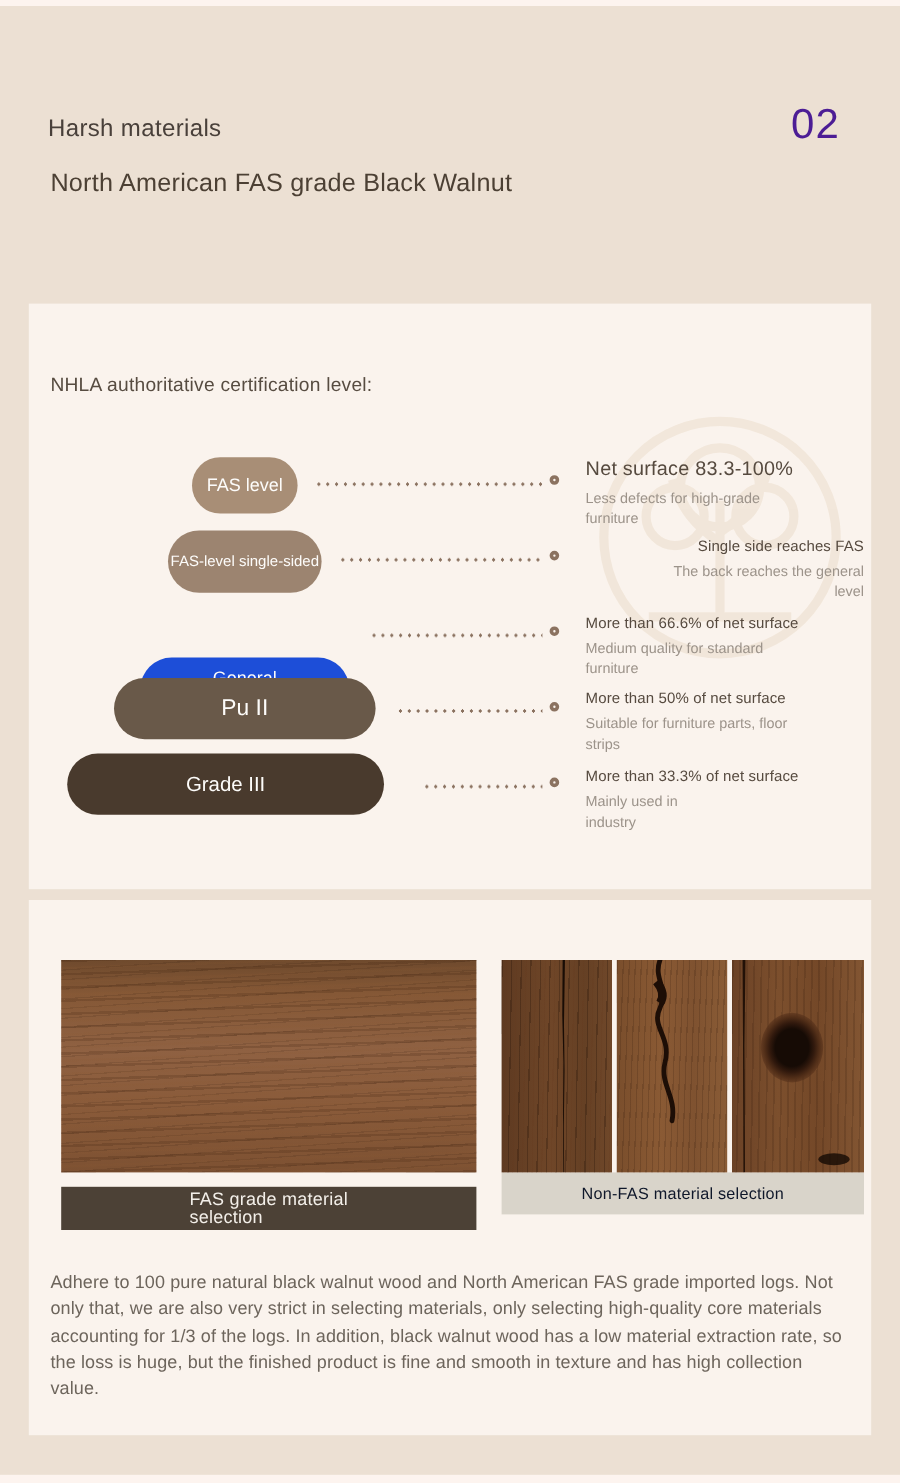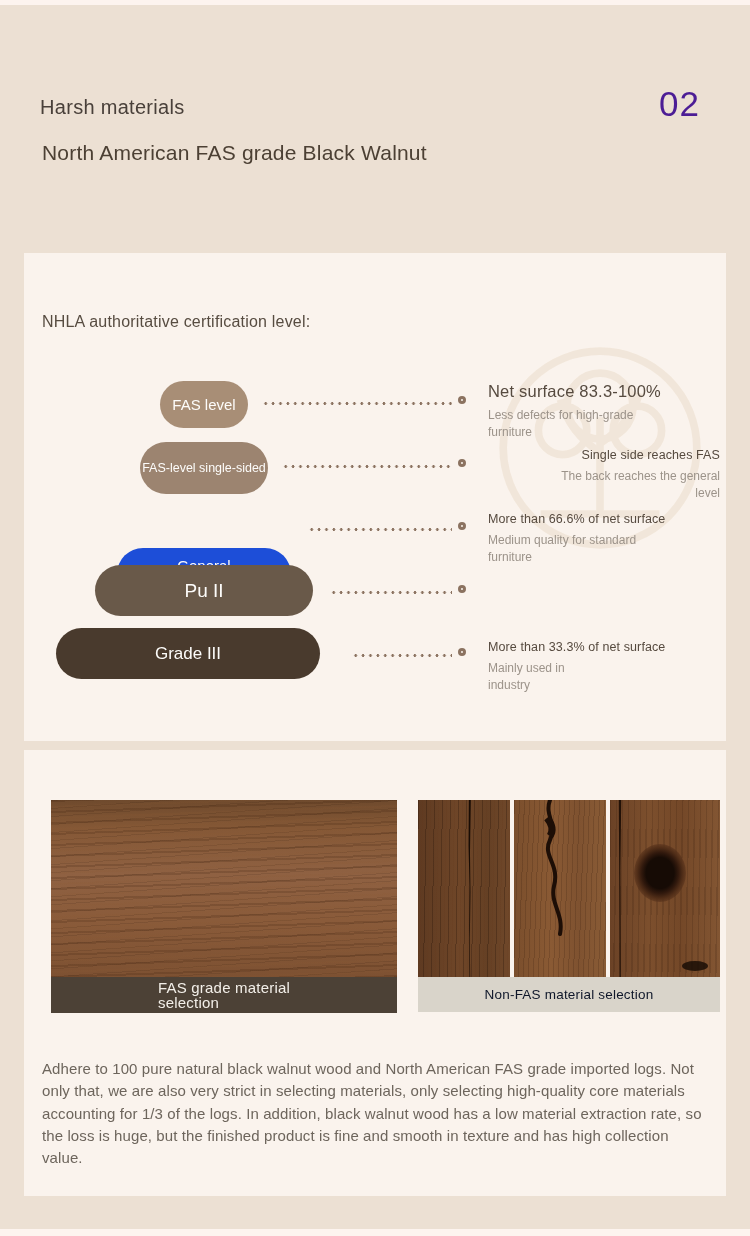--- a/index.html
+++ b/index.html
@@ -69,21 +69,21 @@
   .fig { position:absolute; top:50px; }
   .fig-fas { left:27px; width:346px; }
   .fig-non { left:394px; width:302px; }
 
   .wood-fas { width:346px; height:177px;
     background:
       repeating-linear-gradient(178deg, rgba(61,32,13,.20) 0 2px, rgba(61,32,13,0) 2px 6px, rgba(140,90,50,.12) 6px 8px, rgba(61,32,13,0) 8px 11px),
       repeating-linear-gradient(176deg, rgba(40,20,8,.12) 0 1px, transparent 1px 8px),
       linear-gradient(180deg, #6f4a2d 0%, #855836 16%, #8f6142 42%, #8a5b3a 68%, #7d5132 100%);
   }
-  .cap-fas { width:346px; height:36px; background:#4c4136; display:flex; align-items:center; justify-content:center; }
+  .cap-fas { width:346px; height:36px; background:#4c4136; display:flex; align-items:center; justify-content:center;margin-top:12px; }
   .cap-fas span { color:#f3efe9; font-size:15px; line-height:15.5px; white-space:pre-line; text-align:left; letter-spacing:.2px; }
 
   .panels { display:flex; gap:4px; height:177px; }
   .panel { position:relative; flex:0 0 auto; height:177px; overflow:hidden; }
   .panel-1 { width:92px;
     background:
       repeating-linear-gradient(91deg, rgba(30,14,5,.28) 0 1px, transparent 1px 4px, rgba(100,55,28,.18) 4px 5px, transparent 5px 8px),
       linear-gradient(90deg, #5e3a21, #6f4628 45%, #654024 75%, #70482a); }
   .panel-2 { width:92px;
     background:
@@ -165,20 +165,25 @@
   </div>
   <div class="lv-row lv-row-1">
     <div class="lv-head">Single side reaches FAS</div>
     <div class="lv-sub">The back reaches the general
 level</div>
   </div>
   <div class="lv-row lv-row-2">
     <div class="lv-head">More than 66.6% of net surface</div>
     <div class="lv-sub">Medium quality for standard
 furniture</div>
+  </div>
+  <div class="lv-row lv-row-3">
+    <div class="lv-head">More than 50% of net surface</div>
+    <div class="lv-sub">Suitable for furniture parts, floor
+strips</div>
   </div>
   <div class="lv-row lv-row-4">
     <div class="lv-head">More than 33.3% of net surface</div>
     <div class="lv-sub">Mainly used in
 industry</div>
   </div>
 </div>
 
 <div class="card card2">
 

